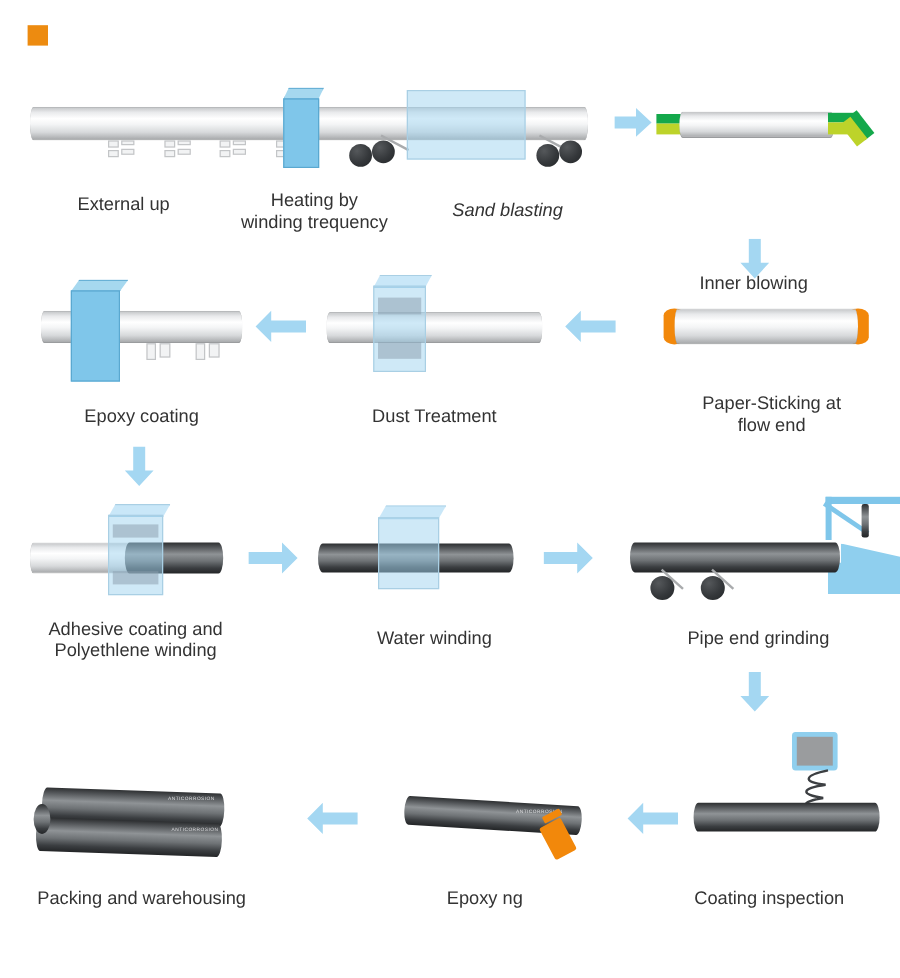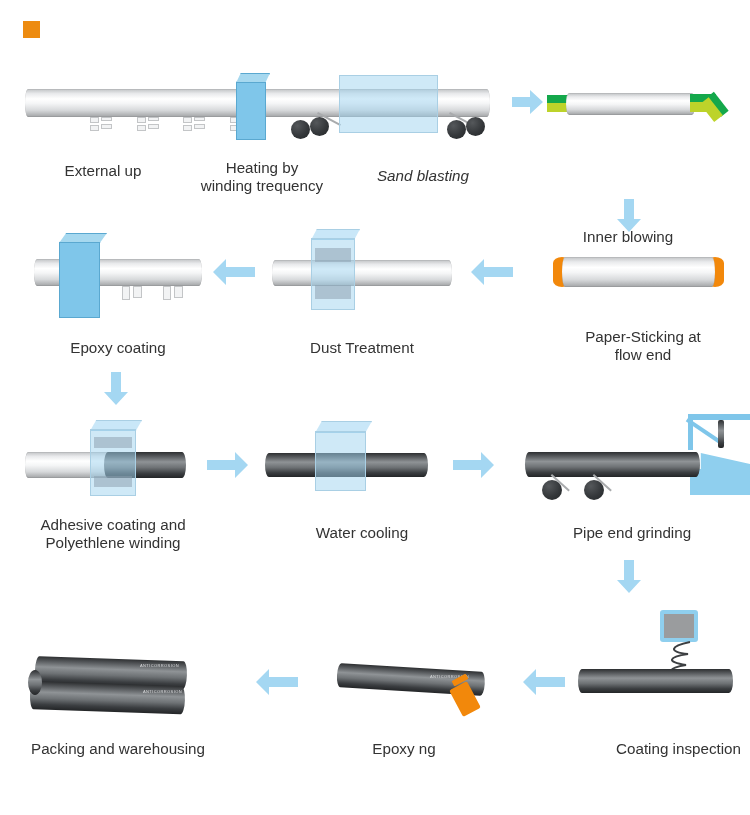--- a/index.html
+++ b/index.html
@@ -296,21 +296,21 @@
     <svg width="42" height="28" viewBox="0 0 42 28">
       <polygon points="0,9 28,9 28,1 41,14 28,27 28,19 0,19" fill="#A4D7F2"></polygon>
     </svg>
   </div>
 
   <div>
     <div class="pipe-dark" style="left:265px; top:453px; width:163px; height:24px;"></div>
     <div class="box-glass-top" style="left:315px; top:421px; width:57px; height:12px;
          clip-path: polygon(12% 0%, 100% 0%, 88% 100%, 0% 100%);"></div>
     <div class="box-glass" style="left:315px; top:431px; width:51px; height:60px;"></div>
-    <div class="label" style="left:362px; top:524px; width:180px;">Water cooling</div>
+    <div class="label" style="left:362px; top:524px; width:180px;">Water winding</div>
   </div>
 
   <div class="arrow" style="left:453px; top:451px;">
     <svg width="42" height="28" viewBox="0 0 42 28">
       <polygon points="0,9 28,9 28,1 41,14 28,27 28,19 0,19" fill="#A4D7F2"></polygon>
     </svg>
   </div>
 
   <div>
 
@@ -338,21 +338,21 @@
 
   <div>
     <div class="monitor-frame" style="left:660px; top:610px; width:38px; height:32px;">
       <div class="monitor-screen" style="left:4px; top:4px; width:30px; height:24px; position:absolute;"></div>
     </div>
 
     <svg style="position:absolute; left:660px; top:640px;" width="46" height="38" viewBox="0 0 46 38">
       <path d="M30,2 C10,6 8,12 28,14 C8,17 6,22 26,25 C8,28 6,32 24,36" stroke="#3c3f42" stroke-width="2" fill="none"></path>
     </svg>
     <div class="pipe-dark" style="left:578px; top:669px; width:155px; height:24px;"></div>
-    <div class="label" style="left:641px; top:740px; width:200px;text-align:right;">Coating inspection</div>
+    <div class="label" style="left:641px; top:740px; width:200px;">Coating inspection</div>
   </div>
 
   <div class="arrow" style="left:522px; top:668px;">
     <svg width="44" height="28" viewBox="0 0 44 28">
       <polygon points="43,9 14,9 14,1 1,14 14,27 14,19 43,19" fill="#A4D7F2"></polygon>
     </svg>
   </div>
 
   <div>
     <div class="pipe-dark" style="left:337px; top:663px; width:148px; height:24px; transform:rotate(3.5deg); transform-origin: left center;"></div>

